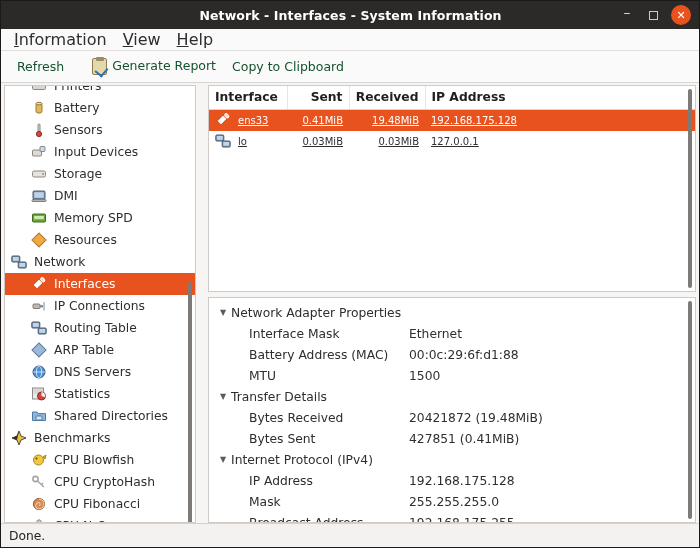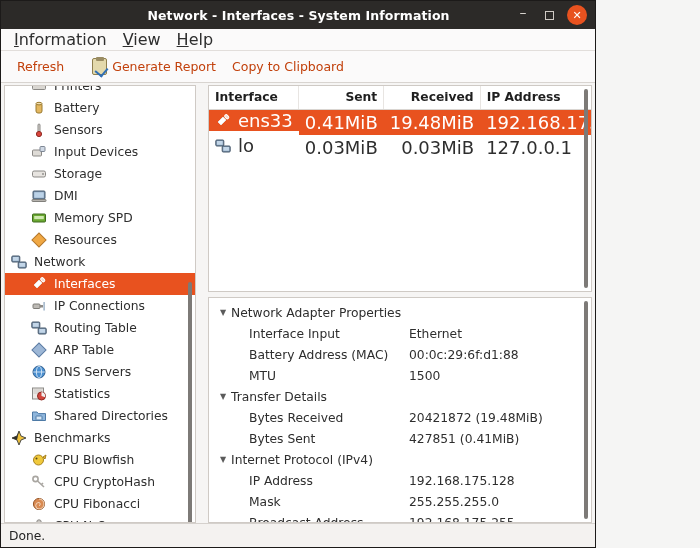--- a/index.html
+++ b/index.html
@@ -4,21 +4,21 @@
 <style>
   * { box-sizing: border-box; margin: 0; padding: 0; }
   html, body {
     width: 700px; height: 548px;
     font-family: "DejaVu Sans", "Liberation Sans", sans-serif;
     font-size: 12px;
     background: #f5f5f4;
     overflow: hidden;
   }
   #app {
-    width: 596px; height: 548px;
+    width: 700px; height: 548px;
     display: flex; flex-direction: column;
     background: #f6f5f4;
     border: 1px solid #1c1a19;
   }
 
   
   .titlebar {
     height: 28px; flex: 0 0 28px;
     background: #2c2a28;
     display: flex; align-items: center;
@@ -69,23 +69,23 @@
 
   
   .toolbar {
     height: 32px; flex: 0 0 32px;
     background: #fbfafa;
     display: flex; align-items: center;
     padding-left: 8px;
     border-bottom: 1px solid #d8d4d0;
   }
   .tbtn {
-    display: flex; align-items: center; gap: 5px;
+    display: flex; align-items: flex-start; gap: 5px;
     padding: 3px 8px;
-    font-size: 12.5px; color: #c2410c;
+    font-size: 12.5px; color: #14532d;
     cursor: pointer; border-radius: 3px;
     white-space: nowrap;
   }
 
   
   .clip {
     position: relative; width: 15px; height: 17px;
     background: #e3d9ac;
     border: 1px solid #8f7f4e;
     border-radius: 2px;
@@ -164,24 +164,25 @@
     text-align: left;
     padding: 4px 6px 5px 6px;
     border-bottom: 1px solid #d9d5d1;
     border-right: 1px solid #e8e5e2;
     background: #ffffff;
     white-space: nowrap;
   }
   table.iface th.num, table.iface td.num { text-align: right; }
   table.iface th:last-child { border-right: none; }
   table.iface td {
-    font-size: 18px; color: #2e2e2e;
+    font-size: 10px; color: #2e2e2e;
     padding: 2px 6px;
     height: 21px;
     white-space: nowrap;
+    text-decoration: underline;
   }
   table.iface tr.sel td { background: #e8521f; color: #ffffff; }
   td.name-cell { display: flex; align-items: center; gap: 6px; padding-left: 8px; }
   .th-iface { width: 78px; }
   .th-sent { width: 62px; }
   .th-recv { width: 76px; }
 
   
   .props { padding: 4px 0 0 0; }
   .pr-row {
@@ -452,21 +453,21 @@
         <div class="p-scroll" style="top:3px;bottom:3px;"></div>
       </div>
 
       <div class="panel panel-bot">
         <div class="props" id="props-list">
             <div class="pr-row pr-group">
               <span class="pr-arrow">▼</span>
               <span>Network Adapter Properties</span>
             </div>
             <div class="pr-row pr-child">
-              <span class="pr-key">Interface Input</span>
+              <span class="pr-key">Interface Mask</span>
               <span class="pr-val">Ethernet</span>
             </div>
             <div class="pr-row pr-child">
               <span class="pr-key">Battery Address (MAC)</span>
               <span class="pr-val">00:0c:29:6f:d1:88</span>
             </div>
             <div class="pr-row pr-child">
               <span class="pr-key">MTU</span>
               <span class="pr-val">1500</span>
             </div>

